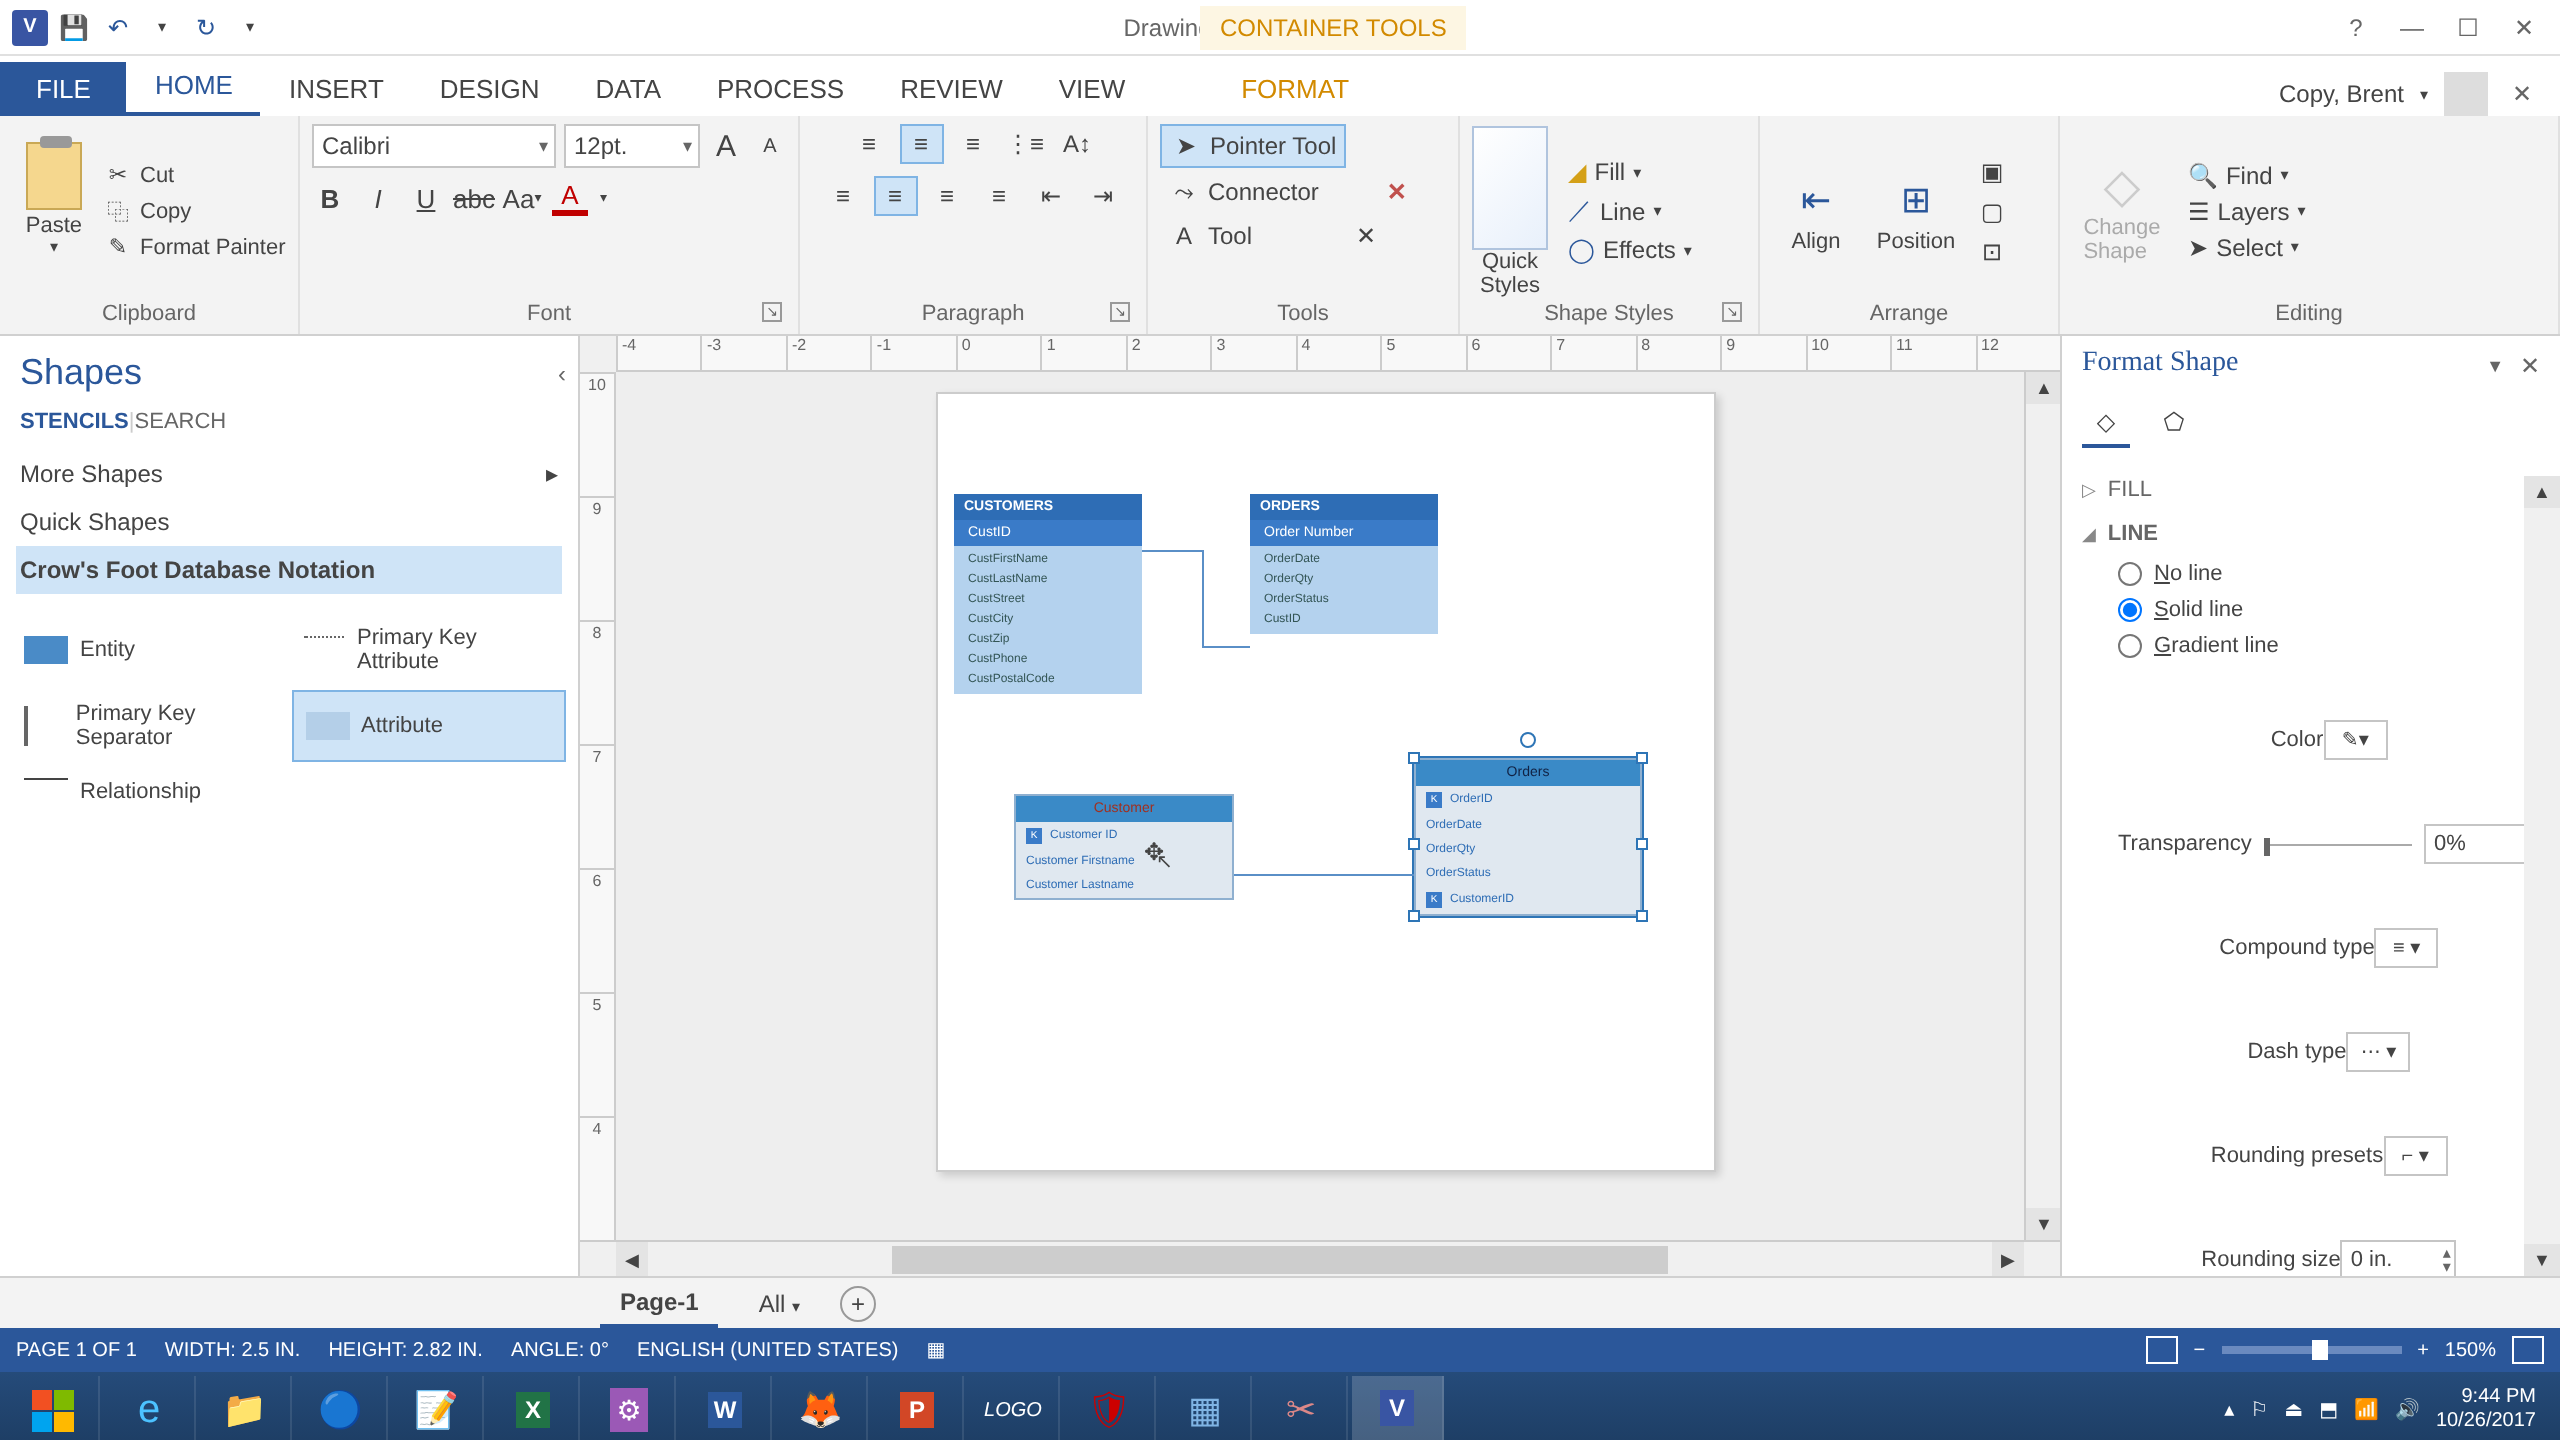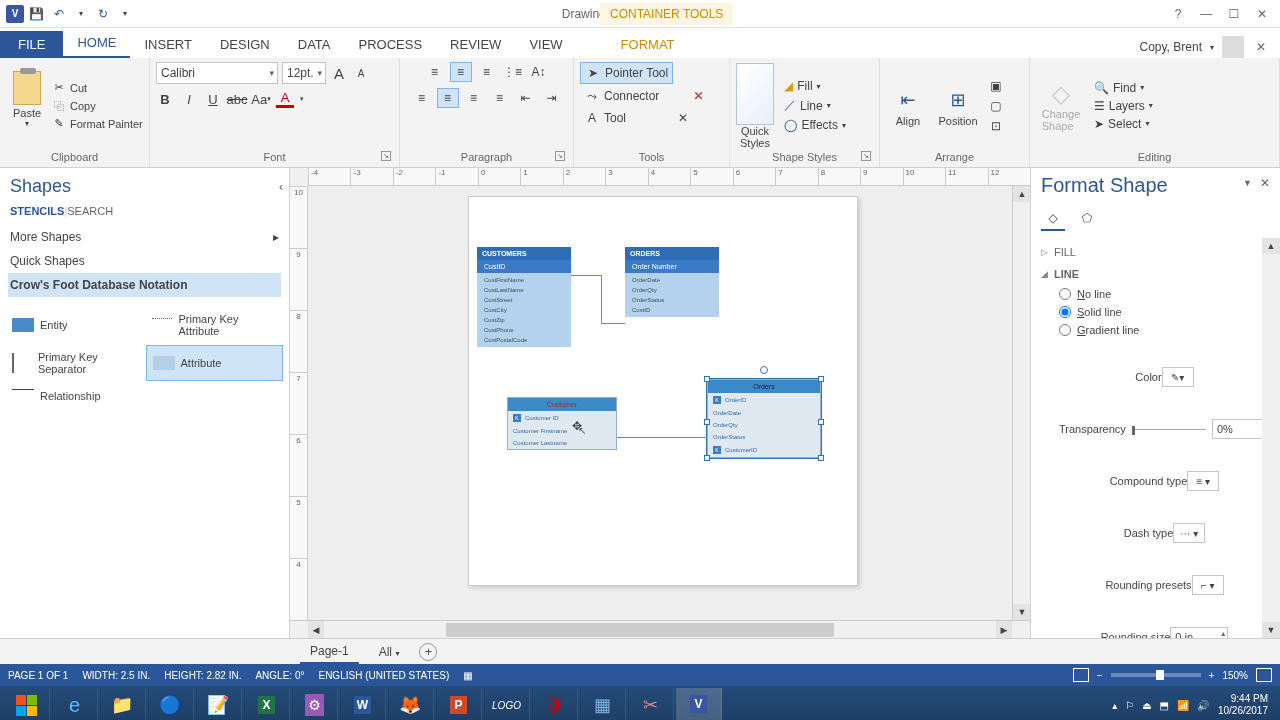--- a/index.html
+++ b/index.html
@@ -40,21 +40,21 @@
 .clip-mini > div { display: flex; align-items: center; gap: 4px; }
 .mini-icon { width: 14px; height: 14px; display: inline-flex; align-items: center; justify-content: center; }
 
 
 .font-group .rgroup-body { flex-direction: column; align-items: flex-start; gap: 6px; }
 .font-row1 { display: flex; gap: 4px; align-items: center; }
 .font-row2 { display: flex; gap: 6px; align-items: center; }
 .combo { height: 22px; border: 1px solid #c5c5c5; background: #fff; display: flex; align-items: center; padding: 0 4px; font-size: 12px; position: relative; }
 .combo .dd { position: absolute; right: 3px; font-size: 9px; color: #666; }
 .font-name { width: 122px; }
-.font-size-c { width: 44px; }
+.font-size-c { width: 68px; }
 .fmt-btn { width: 18px; height: 18px; display: flex; align-items: center; justify-content: center; font-size: 13px; color: #444; }
 .fmt-btn.bold { font-weight: bold; }
 .fmt-btn.italic { font-style: italic; }
 .fmt-btn.underline { text-decoration: underline; }
 .fmt-btn.strike { text-decoration: line-through; }
 
 
 .para-group .rgroup-body { flex-direction: column; gap: 6px; }
 .para-row { display: flex; gap: 4px; }
 .para-btn { width: 22px; height: 20px; display: flex; align-items: center; justify-content: center; font-size: 12px; }
@@ -141,26 +141,26 @@
 .sel-rot { position: absolute; width: 8px; height: 8px; border: 1px solid #2e75b6; border-radius: 50%; background: #fff; left: 50%; top: -14px; transform: translateX(-50%); }
 
 .connector { position: absolute; border-top: 1px solid #5a8fc7; }
 .connector-v { position: absolute; border-left: 1px solid #5a8fc7; }
 
 .cursor-cross { position: absolute; font-size: 12px; pointer-events: none; }
 
 
 .page-tabs { height: 26px; display: flex; align-items: center; background: #f3f3f3; border-top: 1px solid #d0d0d0; padding-left: 300px; gap: 10px; font-size: 12px; }
 .ptab { padding: 4px 10px; }
-.ptab.active { font-weight: normal; border-bottom: 2px solid #2b579a; }
+.ptab.active { font-weight: bold; border-bottom: 2px solid #2b579a; }
 .ptab-add { width: 18px; height: 18px; border: 1px solid #999; border-radius: 50%; display: flex; align-items: center; justify-content: center; font-size: 12px; }
 
 
 .format-pane { width: 250px; border-left: 1px solid #d0d0d0; padding: 6px 10px; background: #fff; position: relative; overflow: hidden; }
-.format-pane-title { font-size: 20px; color: #2b579a; margin-bottom: 10px; }
+.format-pane-title { font-size: 14px; color: #2b579a; margin-bottom: 10px; font-family: Liberation Serif, serif; }
 .fp-close { position: absolute; right: 10px; top: 8px; color: #666; }
 .fp-down { position: absolute; right: 28px; top: 10px; color: #666; font-size: 9px; }
 .fp-tabs { display: flex; gap: 10px; margin-bottom: 10px; }
 .fp-tab { width: 24px; height: 24px; display: flex; align-items: center; justify-content: center; border-bottom: 2px solid transparent; }
 .fp-tab.active { border-bottom-color: #2b579a; }
 .fp-section-h { font-size: 11px; color: #666; padding: 5px 0; display: flex; align-items: center; gap: 6px; }
 .fp-section-h .caret { font-size: 9px; color: #888; }
 .fp-radios { padding-left: 18px; }
 .fp-radios label { display: flex; align-items: center; gap: 6px; font-size: 11px; padding: 3px 0; }
 .fp-radios input { width: 12px; height: 12px; }

